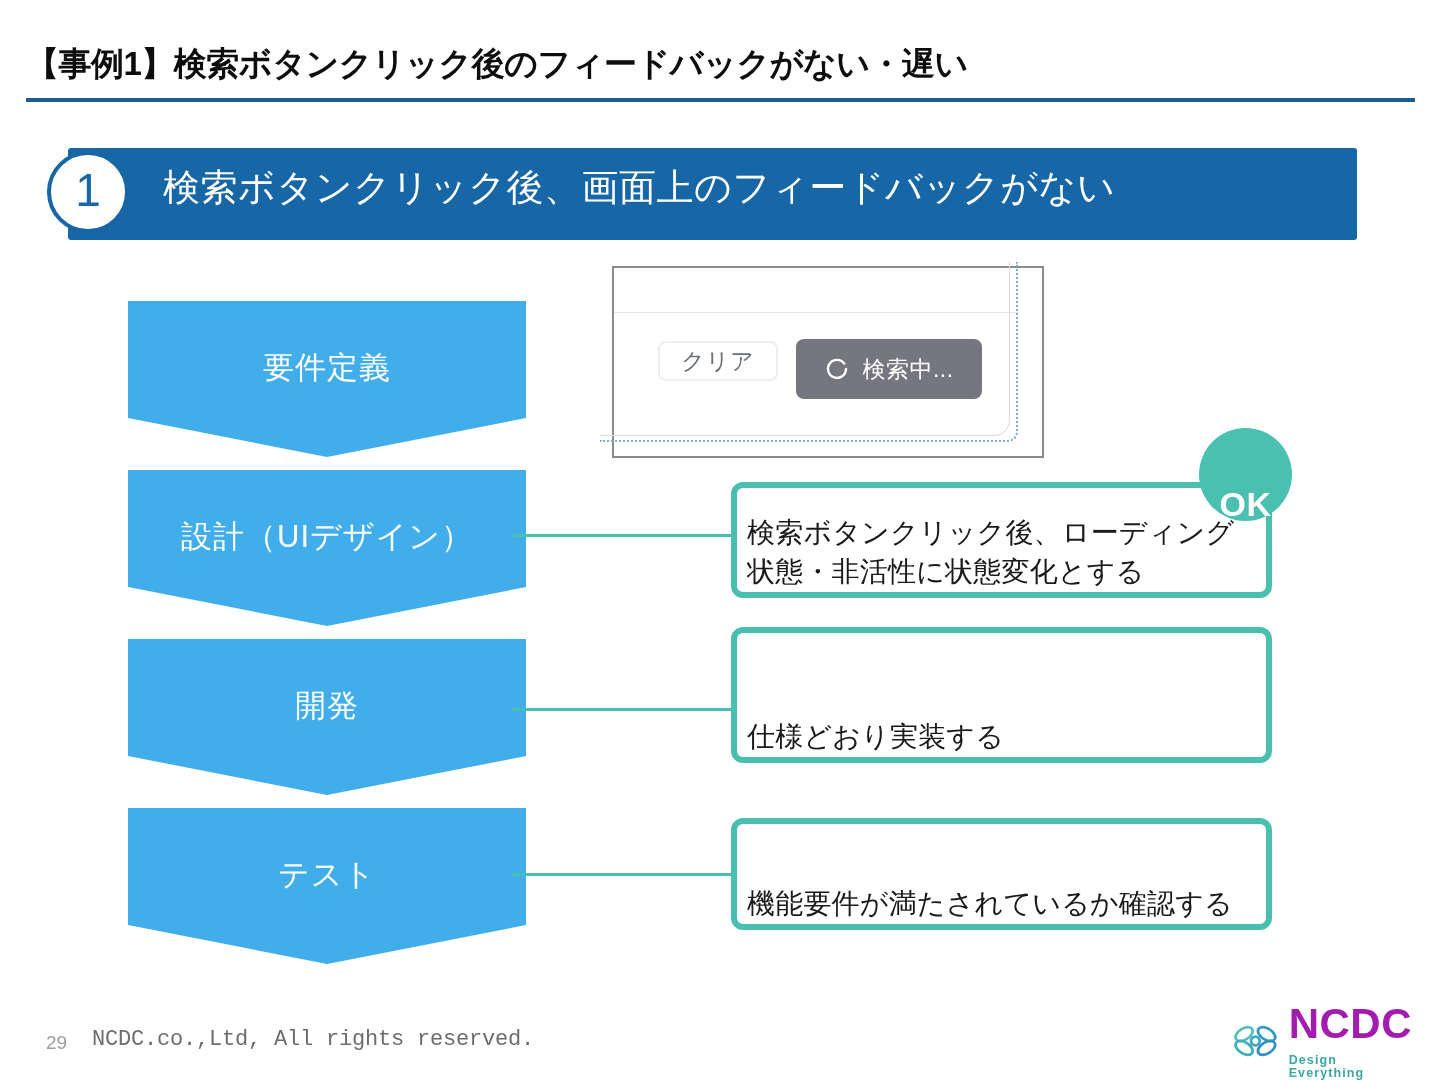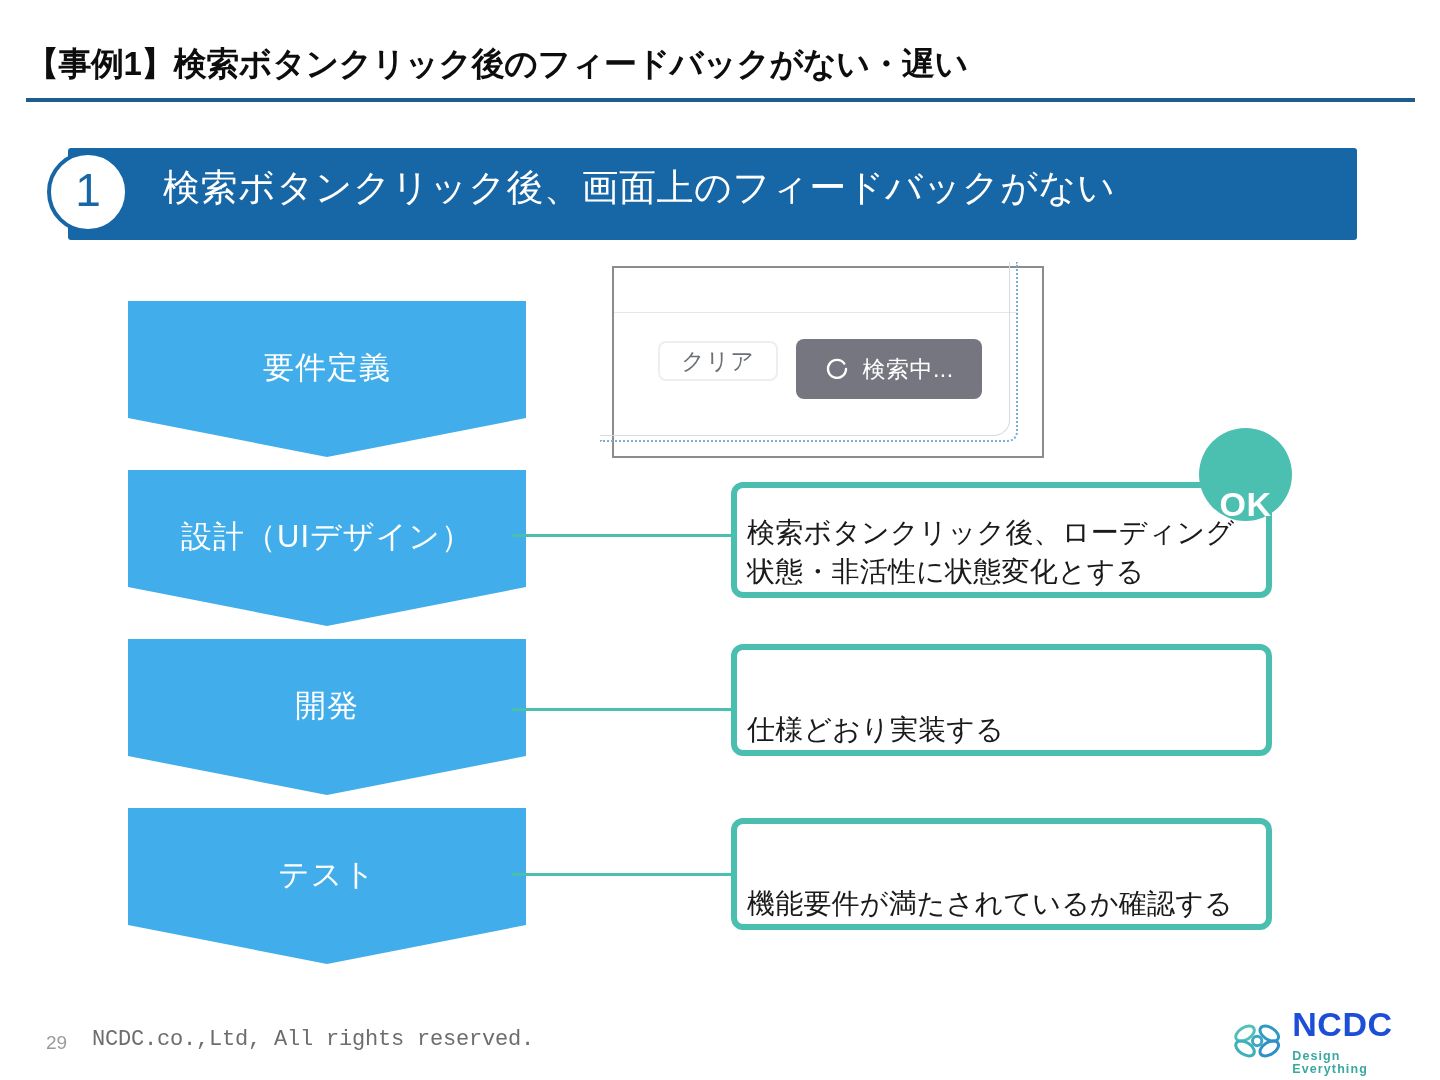--- a/index.html
+++ b/index.html
@@ -124,21 +124,21 @@
     flex-direction: column;
     justify-content: flex-end;
   }
   .callout .callout-text {
     font-size: 28px;
     line-height: 1.42;
     color: #1a1a1a;
     letter-spacing: 0.2px;
   }
   #callout-1 { left: 731px; top: 482px; width: 541px; height: 116px; }
-  #callout-2 { left: 731px; top: 644px; width: 541px; height: 112px; }
+  #callout-2 { left: 731px; top: 627px; width: 541px; height: 136px; }
   #callout-3 { left: 731px; top: 818px; width: 541px; height: 112px; }
 
   
   #ok-badge {
     position: absolute;
     left: 1199px;
     top: 428px;
     width: 93px;
     height: 93px;
     border-radius: 50%;
@@ -255,23 +255,23 @@
     left: 1232px;
     top: 1013px;
     width: 180px;
     height: 56px;
     display: flex;
     align-items: center;
     gap: 10px;
   }
   #logo-wordmark { display: flex; flex-direction: column; line-height: 1; }
   #logo-name {
-    font-size: 34px;
+    font-size: 42px;
     font-weight: bold;
-    color: #1d4ed8;
+    color: #a21caf;
     letter-spacing: 0.5px;
   }
   #logo-tagline {
     font-size: 12.5px;
     font-weight: bold;
     color: #3aa8a0;
     letter-spacing: 1.1px;
     margin-top: 9px;
   }
 </style>

